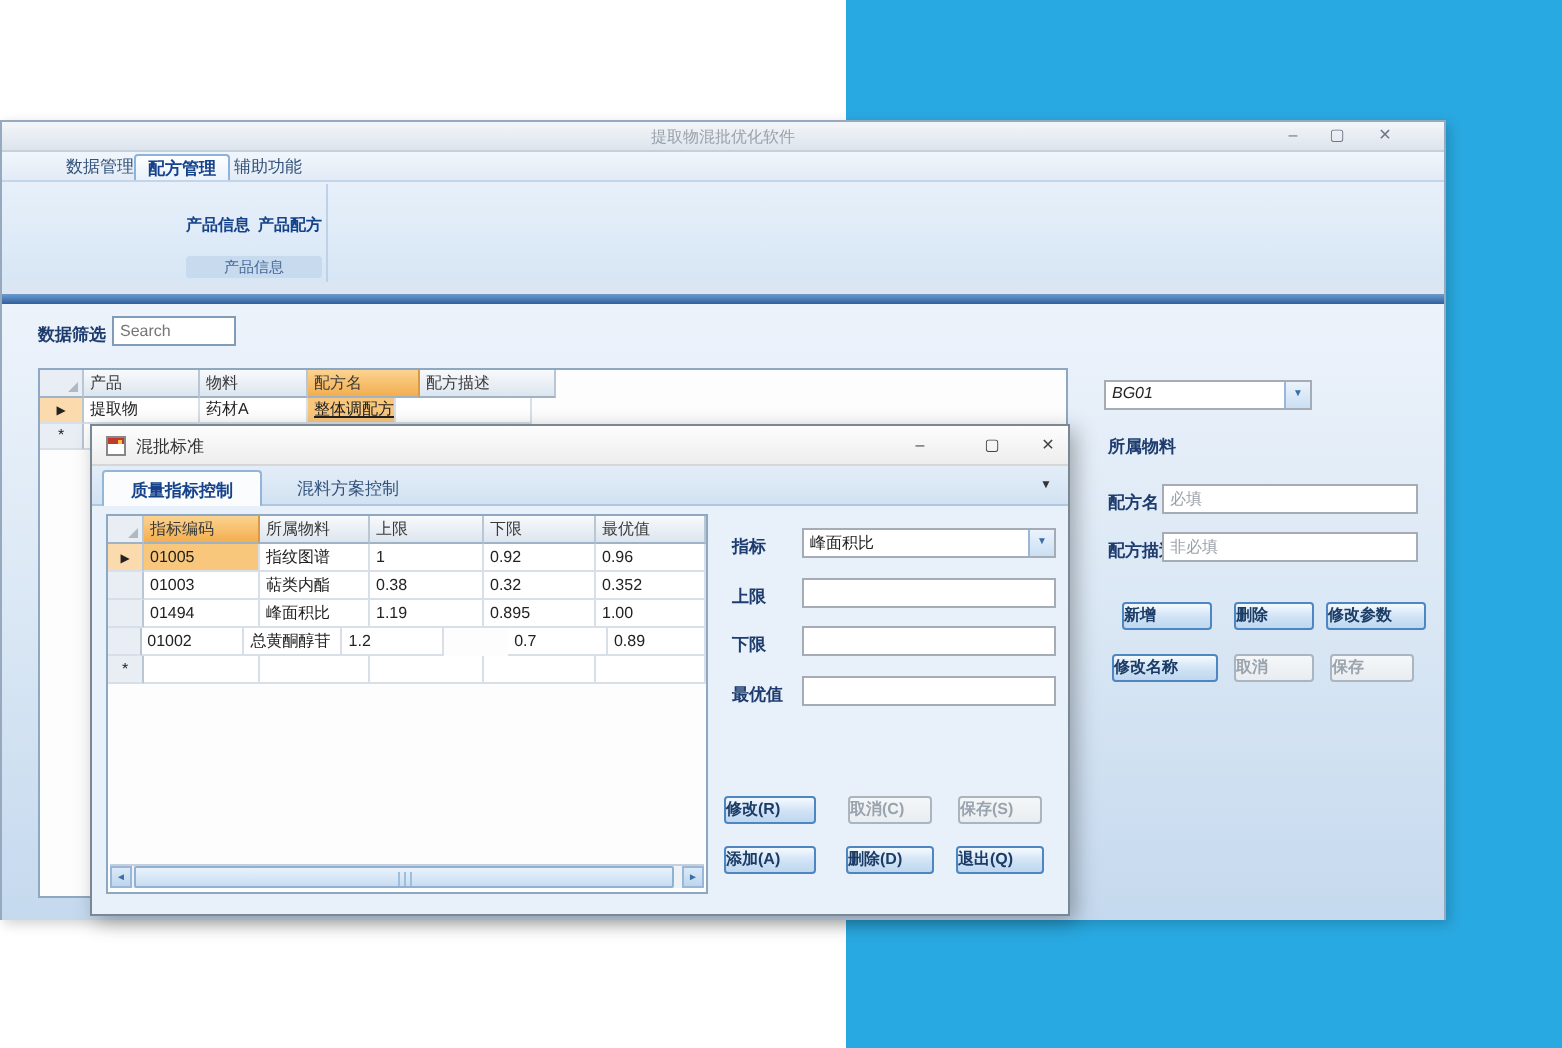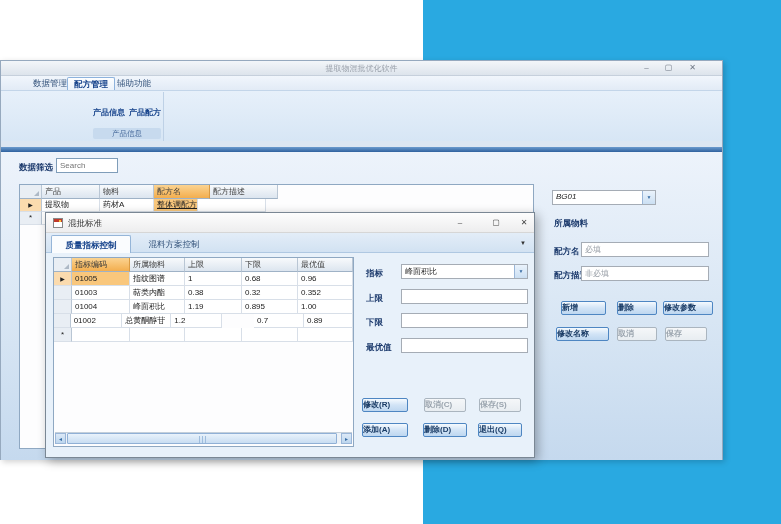--- a/index.html
+++ b/index.html
@@ -249,34 +249,34 @@
           <div class="gh" style="width:55px;">最优值</div>
         </div>
 
         <div class="g-row">
           <div class="gc ind selind" style="width:18px;">
             <span class="arr">▶</span>
           </div>
           <div class="gc sel" style="width:58px;">01005</div>
           <div class="gc" style="width:55px;">指纹图谱</div>
           <div class="gc" style="width:57px;">1</div>
-          <div class="gc" style="width:56px;">0.68</div>
+          <div class="gc" style="width:56px;">0.92</div>
           <div class="gc" style="width:55px;">0.96</div>
         </div>
         <div class="g-row">
           <div class="gc ind" style="width:18px;"></div>
           <div class="gc" style="width:58px;">01003</div>
           <div class="gc" style="width:55px;">萜类内酯</div>
           <div class="gc" style="width:57px;">0.38</div>
           <div class="gc" style="width:56px;">0.32</div>
           <div class="gc" style="width:55px;">0.352</div>
         </div>
         <div class="g-row">
           <div class="gc ind" style="width:18px;"></div>
-          <div class="gc" style="width:58px;">01004</div>
+          <div class="gc" style="width:58px;">01494</div>
           <div class="gc" style="width:55px;">峰面积比</div>
           <div class="gc" style="width:57px;">1.19</div>
           <div class="gc" style="width:56px;">0.895</div>
           <div class="gc" style="width:55px;">1.00</div>
         </div>
         <div class="g-row">
           <div class="gc ind" style="width:18px;"></div>
           <div class="gc" style="width:58px;">01002</div>
           <div class="gc" style="width:55px;">总黄酮醇苷</div>
           <div class="gc" style="width:57px;">1.2</div>

